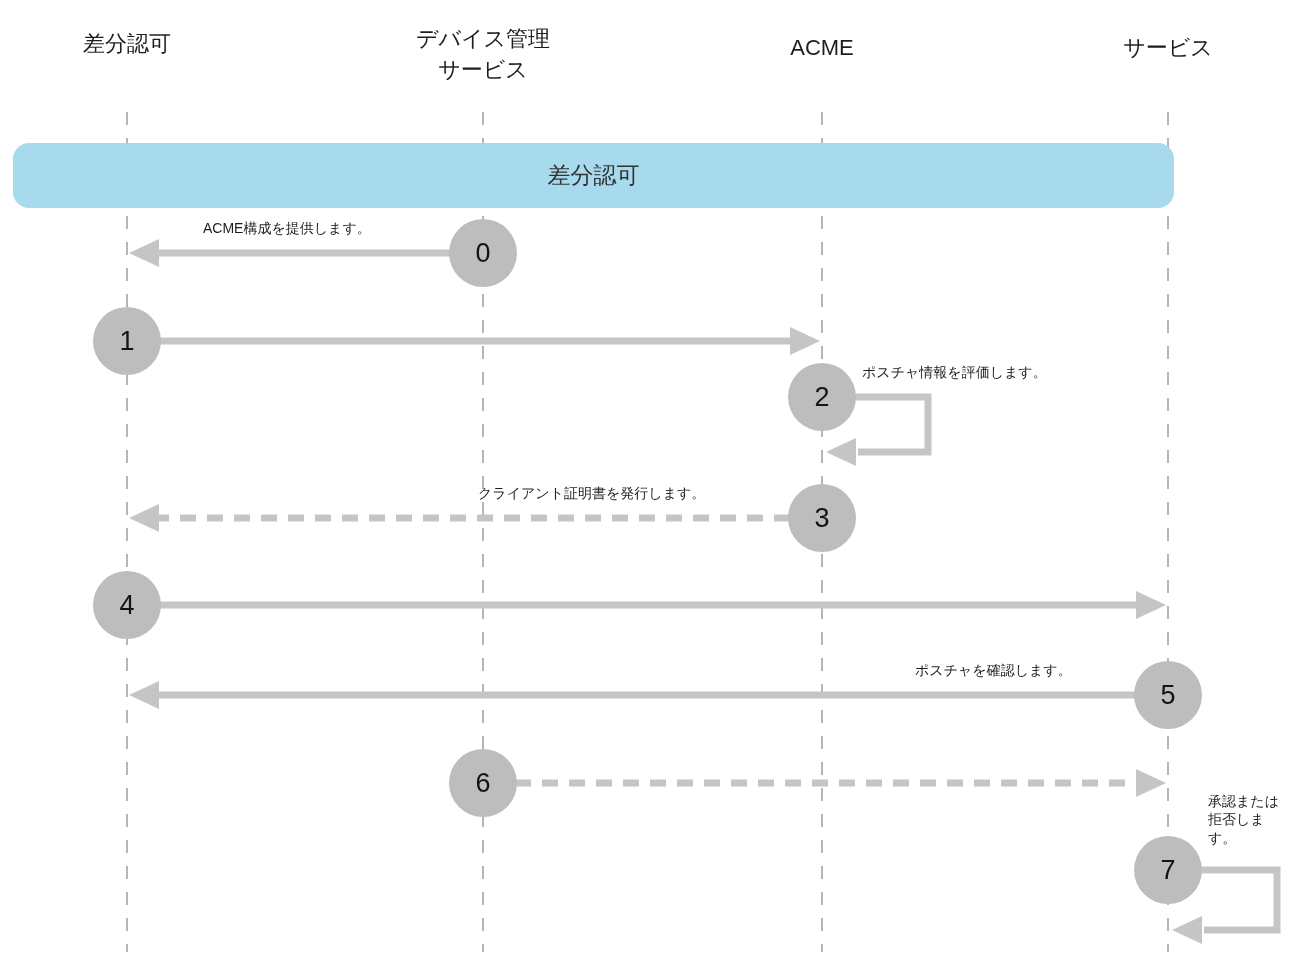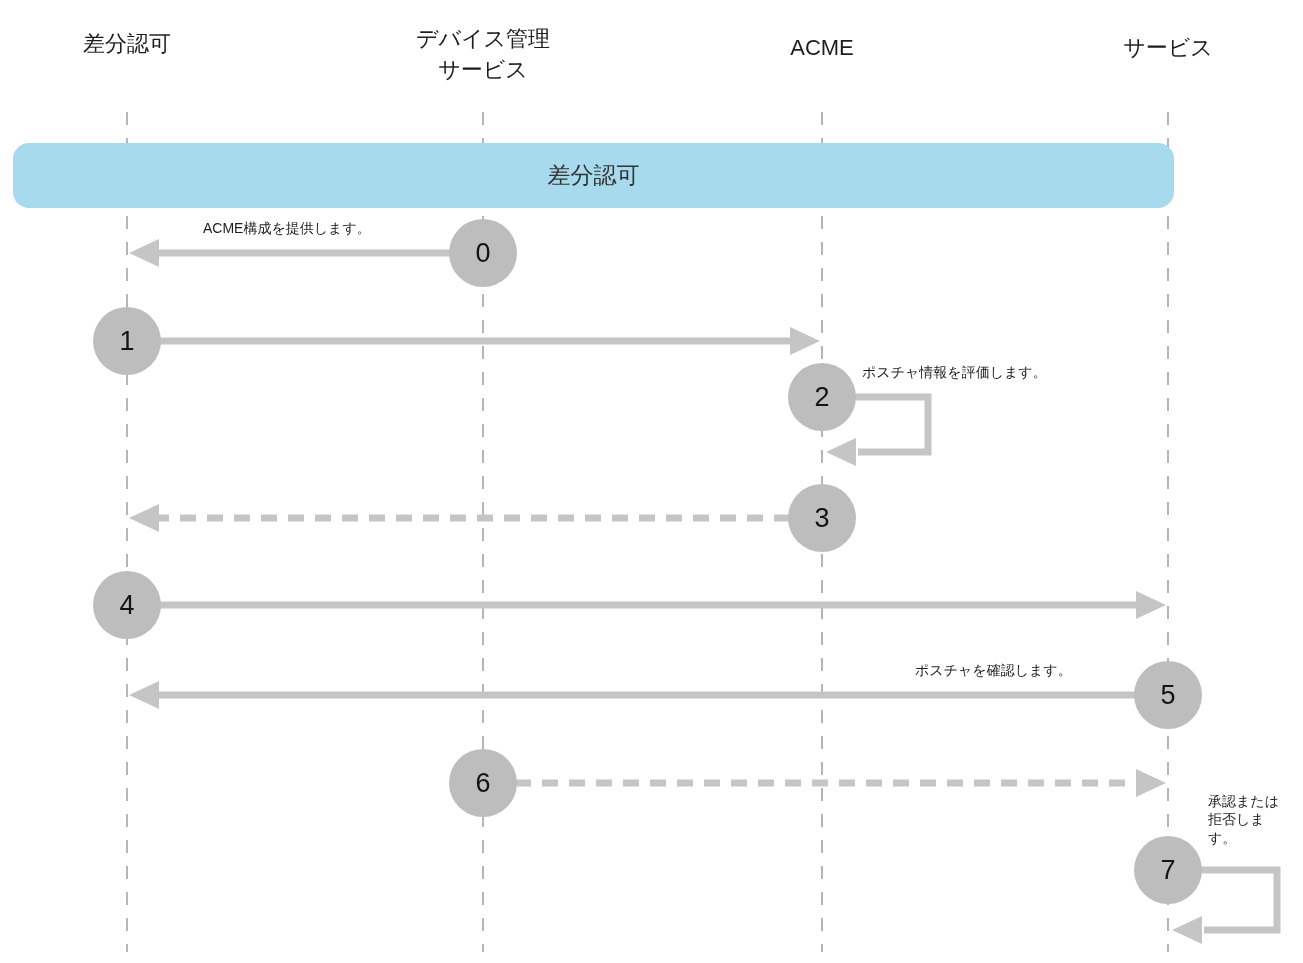--- a/index.html
+++ b/index.html
@@ -125,16 +125,17 @@
   <div class="step-circle" id="c1">1</div>
   <div class="step-circle" id="c2">2</div>
   <div class="step-circle" id="c3">3</div>
   <div class="step-circle" id="c4">4</div>
   <div class="step-circle" id="c5">5</div>
   <div class="step-circle" id="c6">6</div>
   <div class="step-circle" id="c7">7</div>
 
   <div class="msg-label" id="l0">ACME構成を提供します。</div>
   <div class="msg-label" id="l2">ポスチャ情報を評価します。</div>
+  <div class="msg-label" id="l3">クライアント証明書を発行します。</div>
   <div class="msg-label" id="l5">ポスチャを確認します。</div>
   <div class="msg-label wrap" id="l7">承認または拒否します。</div>
 
 </div>
 
 </body></html>

